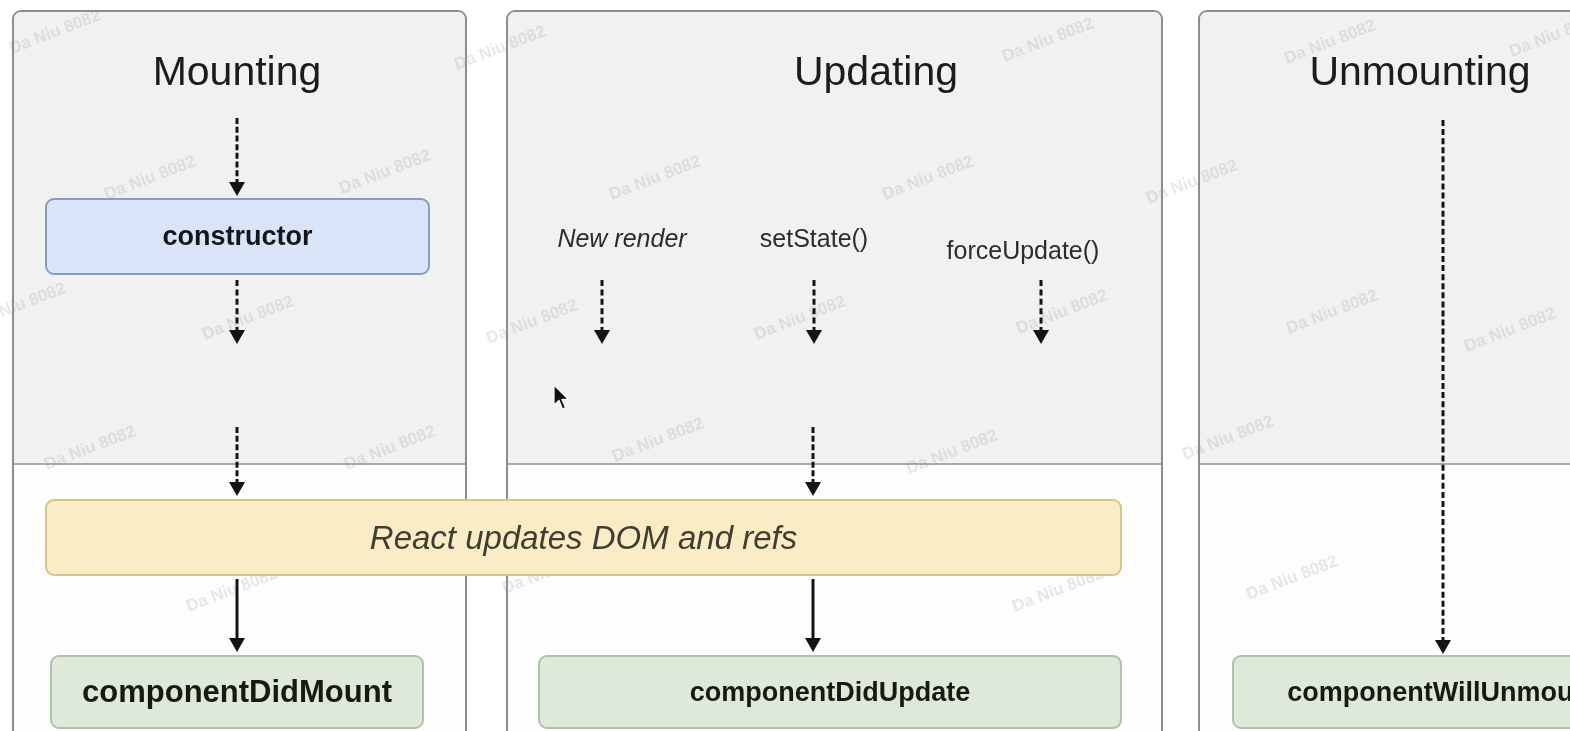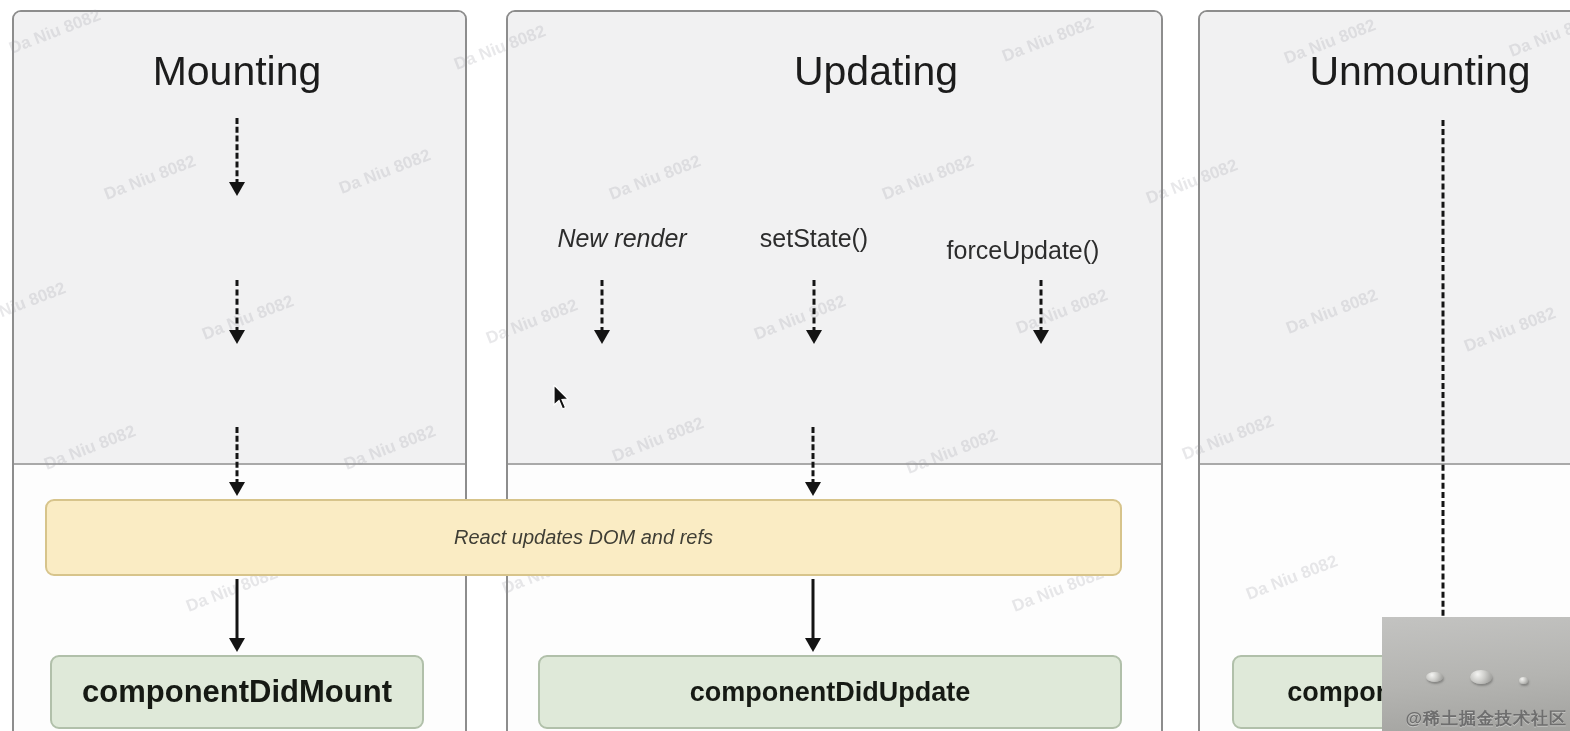--- a/index.html
+++ b/index.html
@@ -34,21 +34,21 @@
   
   .dbox{
     position:absolute;border-radius:9px;display:flex;align-items:center;justify-content:center;
     z-index:4;box-sizing:border-box;white-space:nowrap;
   }
   .blue{background:#d9e4f8;border:2px solid #8a9ac0;}
   .yellow{background:#faecc4;border:2px solid #d7c48b;}
   .green{background:#dfe9d9;border:2px solid #b1c0aa;}
   #box-constructor{left:45px;top:198px;width:385px;height:77px;font-weight:bold;font-size:27px;color:#14161c;}
   #box-render{left:45px;top:347px;width:1077px;height:77px;font-size:29px;color:#191c25;}
-  #box-react-updates{left:45px;top:499px;width:1077px;height:77px;font-style:italic;font-size:20px;color:#3f3e35;}
+  #box-react-updates{left:45px;top:499px;width:1077px;height:77px;font-style:italic;font-size:33px;color:#3f3e35;}
   #box-cdm{left:50px;top:655px;width:374px;height:74px;font-weight:bold;font-size:31px;color:#161a14;}
   #box-cdu{left:538px;top:655px;width:584px;height:74px;font-weight:bold;font-size:27px;color:#161a14;}
   #box-cwu{left:1232px;top:655px;width:422px;height:74px;font-weight:bold;font-size:27px;color:#161a14;}
   
   .trigger{
     position:absolute;top:224px;transform:translateX(-50%);
     font-size:25px;color:#2c2c2c;z-index:3;white-space:nowrap;
   }
   #trig-newprops{left:622px;font-style:italic;}
   #trig-setstate{left:814px;}
@@ -174,31 +174,26 @@
   <div class="arrow solid" style="left:813px;top:579px;height:73px">
       <div class="shaft"></div>
       <div class="head"></div>
     </div>
 
   <div class="arrow" style="left:1443px;top:120px;height:534px">
       <div class="shaft"></div>
       <div class="head"></div>
     </div>
 
+  <div class="dbox blue" id="box-constructor">constructor</div>
   <div class="dbox yellow" id="box-react-updates">React updates DOM and refs</div>
   <div class="dbox green" id="box-cdm">componentDidMount</div>
   <div class="dbox green" id="box-cdu">componentDidUpdate</div>
   <div class="dbox green" id="box-cwu">componentWillUnmount</div>
 
   <div id="cursor">
     <svg width="18" height="26" viewBox="0 0 18 26">
       <polygon points="1,0 1,20 6,15.5 9.5,24 12.5,22.5 9,14.5 15,14" fill="#111" stroke="#fff" stroke-width="1.2"></polygon>
     </svg>
   </div>
 
-  <div id="overlay">
-    <div class="droplet" id="drop1"></div>
-    <div class="droplet" id="drop2"></div>
-    <div class="droplet" id="drop3"></div>
-    <div id="overlay-credit">@稀土掘金技术社区</div>
-  </div>
 
 </div>
 
 </body></html>

